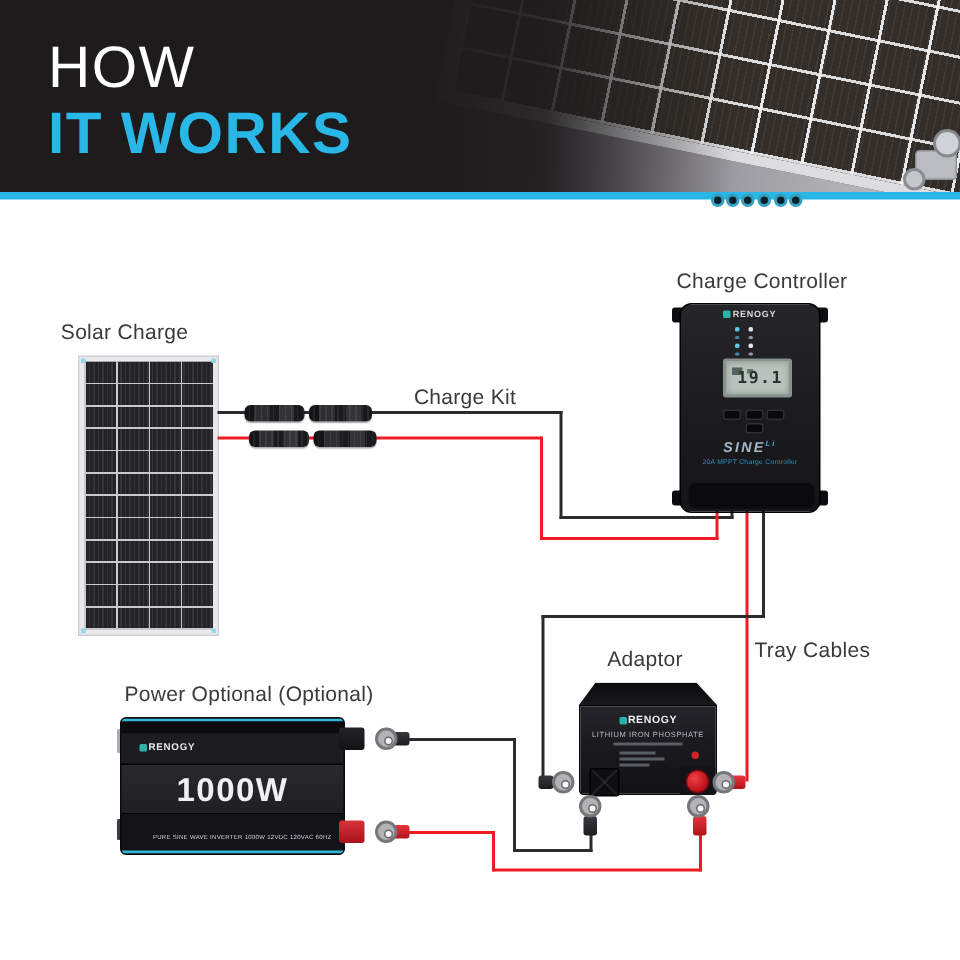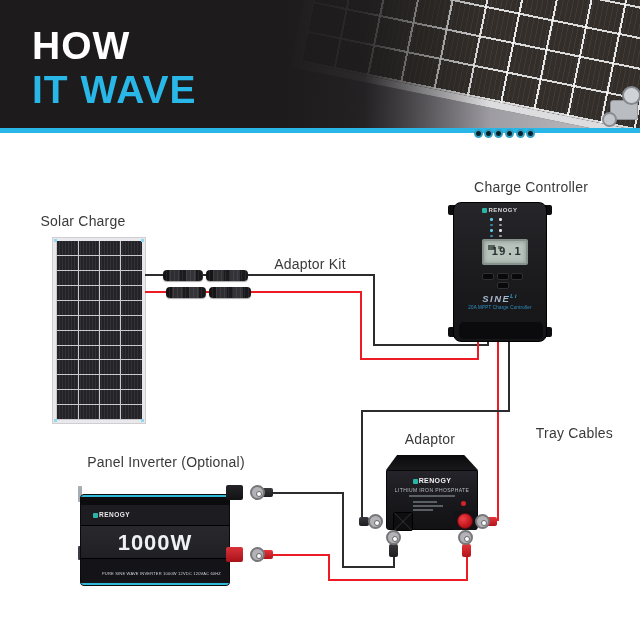--- a/index.html
+++ b/index.html
@@ -16,24 +16,24 @@
          background-image:
            repeating-linear-gradient(90deg,rgba(250,250,252,.9) 0 2px,transparent 2px 34px),
            repeating-linear-gradient(0deg,rgba(250,250,252,.85) 0 2px,transparent 2px 30px),
            repeating-linear-gradient(90deg,rgba(255,255,255,.06) 0 1px,transparent 1px 5px);
          border-bottom:7px solid #dddde0;border-left:9px solid #c2c2c6;}
   .clamp1{position:absolute;left:330px;top:100px;width:26px;height:18px;background:#b9bcc0;border-radius:3px;border:1px solid #8e9196;}
   .clamp2{position:absolute;left:342px;top:86px;width:15px;height:15px;border-radius:50%;background:#cfd2d6;border:2px solid #85888d;}
   .clamp3{position:absolute;left:322px;top:112px;width:11px;height:11px;border-radius:50%;background:#c4c7cb;border:2px solid #8a8d92;}
   .photo-fade{position:absolute;left:0;top:0;width:210px;height:128px;
          background:linear-gradient(90deg,#1d1b1c 0%,rgba(29,27,28,.92) 40%,rgba(29,27,28,0) 100%);}
-  .title1{position:absolute;left:32px;top:24px;font-size:39px;font-weight:700;color:#ffffff;letter-spacing:1px;}
+  .title1{position:absolute;left:32px;top:24px;font-size:39px;font-weight:400;color:#ffffff;letter-spacing:1px;}
   .title2{position:absolute;left:32px;top:68px;font-size:39px;font-weight:800;color:#29b7e8;letter-spacing:1px;}
   
-  .dlabel{position:absolute;font-size:14px;color:#3a3a3a;font-weight:500;letter-spacing:.2px;text-align:right;}
+  .dlabel{position:absolute;font-size:14px;color:#3a3a3a;font-weight:500;letter-spacing:.2px;}
   
   .solar{position:absolute;left:53px;top:238px;width:92px;height:185px;background:#fff;
          border:3px solid #e9e9eb;outline:1px solid #cfcfd3;box-sizing:border-box;}
   .solar-cells{position:absolute;left:0;top:0;right:0;bottom:0;background-color:#232327;
          background-image:
            repeating-linear-gradient(90deg,#c9c9ce 0 1px,transparent 1px 21.5px),
            repeating-linear-gradient(0deg,#c9c9ce 0 1px,transparent 1px 14.9px),
            repeating-linear-gradient(90deg,rgba(255,255,255,.08) 0 1px,transparent 1px 3px);}
   .sp-dot{position:absolute;width:3px;height:3px;background:#8fd8f2;}
   
@@ -91,21 +91,21 @@
   
   .lug{position:absolute;width:15px;height:15px;border-radius:50%;background:#b3b3b7;
        border:2px solid #77777b;box-sizing:border-box;}
   .lug::after{content:"";position:absolute;left:3.5px;top:3.5px;width:4px;height:4px;border-radius:50%;
        background:#fdfdfd;border:1px solid #69696d;}
   .crimp{position:absolute;border-radius:2px;}
   .crimp.k{background:linear-gradient(180deg,#39393d,#1d1d20);}
   .crimp.r{background:linear-gradient(180deg,#e8343b,#b1141b);}
   
   .inverter{position:absolute;left:80px;top:478px;width:150px;height:92px;border-radius:4px;overflow:hidden;
-       background:#17171a;border:1px solid #0a0a0c;box-sizing:border-box;margin-top:16px;}
+       background:#17171a;border:1px solid #0a0a0c;box-sizing:border-box;}
   .inv-accent-top{position:absolute;left:0;top:0;width:100%;height:2px;background:#2fb8d8;}
   .inv-cap{position:absolute;left:0;top:2px;width:100%;height:8px;background:#0c0c0f;}
   .inv-upper{position:absolute;left:0;top:10px;width:100%;height:20px;background:#1d1d21;border-bottom:1px solid #000;}
   .inv-brand{position:absolute;left:12px;top:6px;font-size:6.5px;font-weight:700;color:#e8e8ea;letter-spacing:.5px;}
   .inv-mid{position:absolute;left:0;top:31px;width:100%;height:32px;
        background:linear-gradient(180deg,#28282d,#1f1f24);border-bottom:1px solid #000;}
   .inv-power{position:absolute;left:0;top:4px;width:100%;text-align:center;font-size:22px;font-weight:700;
        color:#eef0f2;letter-spacing:1px;}
   .inv-lower{position:absolute;left:0;top:64px;width:100%;height:26px;background:#141418;}
   .inv-note{position:absolute;right:8px;top:12px;font-size:4px;color:#cdd2d8;letter-spacing:.2px;}
@@ -123,30 +123,30 @@
 
   <div class="header">
     <div class="photo">
       <div class="pv-surface"></div>
       <div class="clamp1"></div>
       <div class="clamp2"></div>
       <div class="clamp3"></div>
       <div class="photo-fade"></div>
     </div>
     <div class="title1">HOW</div>
-    <div class="title2">IT WAVE</div>
+    <div class="title2">IT WORKS</div>
   </div>
   <div class="accent-bar"></div>
 
   <div class="dlabel" style="left:30px;top:213px;width:106px;text-align:center;">Solar Charge</div>
-  <div class="dlabel" style="left:428px;top:179px;width:160px;">Charge Controller</div>
-  <div class="dlabel" style="left:252px;top:256px;width:116px;text-align:center;">Adaptor Kit</div>
+  <div class="dlabel" style="left:428px;top:179px;width:160px;text-align:center;">Charge Controller</div>
+  <div class="dlabel" style="left:252px;top:256px;width:116px;text-align:center;">Charge Kit</div>
   <div class="dlabel" style="left:390px;top:431px;width:80px;text-align:center;">Adaptor</div>
   <div class="dlabel" style="left:503px;top:425px;width:110px;">Tray Cables</div>
-  <div class="dlabel" style="left:66px;top:454px;width:200px;text-align:center;">Panel Inverter (Optional)</div>
+  <div class="dlabel" style="left:66px;top:454px;width:200px;text-align:center;">Power Optional (Optional)</div>
 
   <div class="solar">
     <div class="solar-cells"></div>
     <div class="sp-dot" style="left:-2px;top:-2px;"></div>
     <div class="sp-dot" style="right:-2px;top:-2px;"></div>
     <div class="sp-dot" style="left:-2px;bottom:-2px;"></div>
     <div class="sp-dot" style="right:-2px;bottom:-2px;"></div>
   </div>
 
   <div class="wire wk" style="left:145px;top:274px;width:230px;height:2px;"></div>

